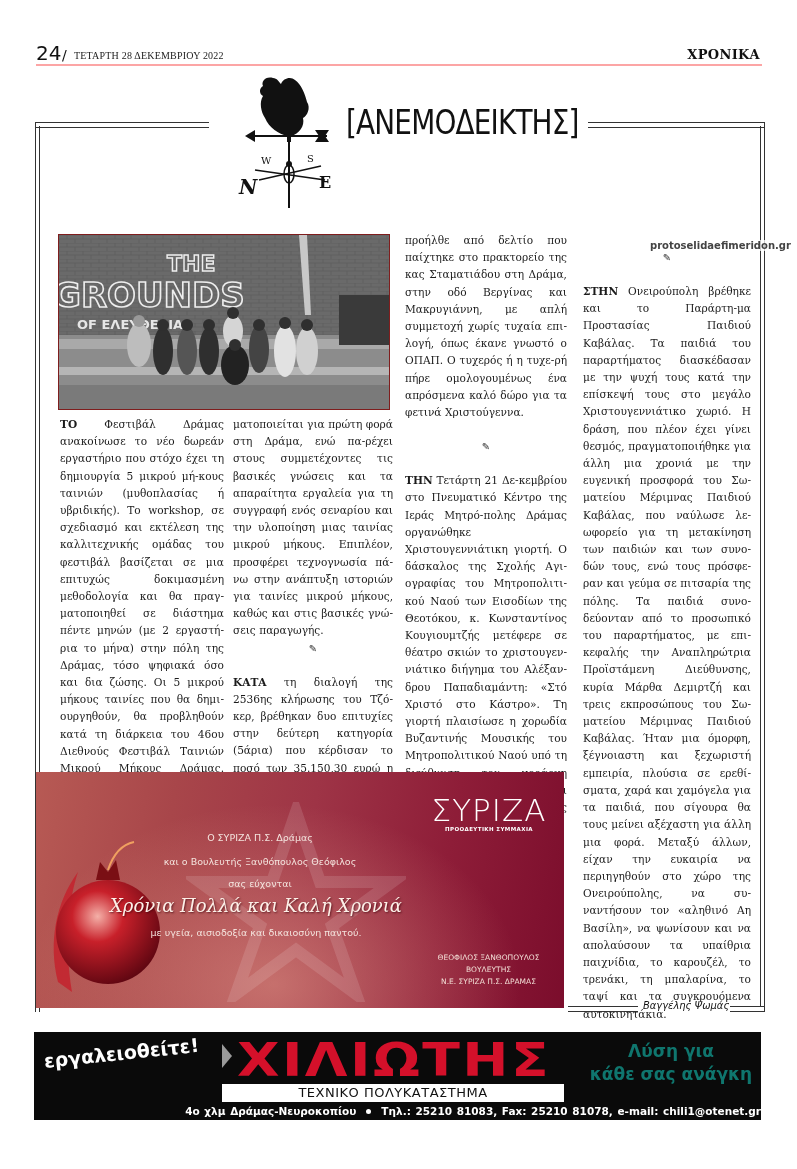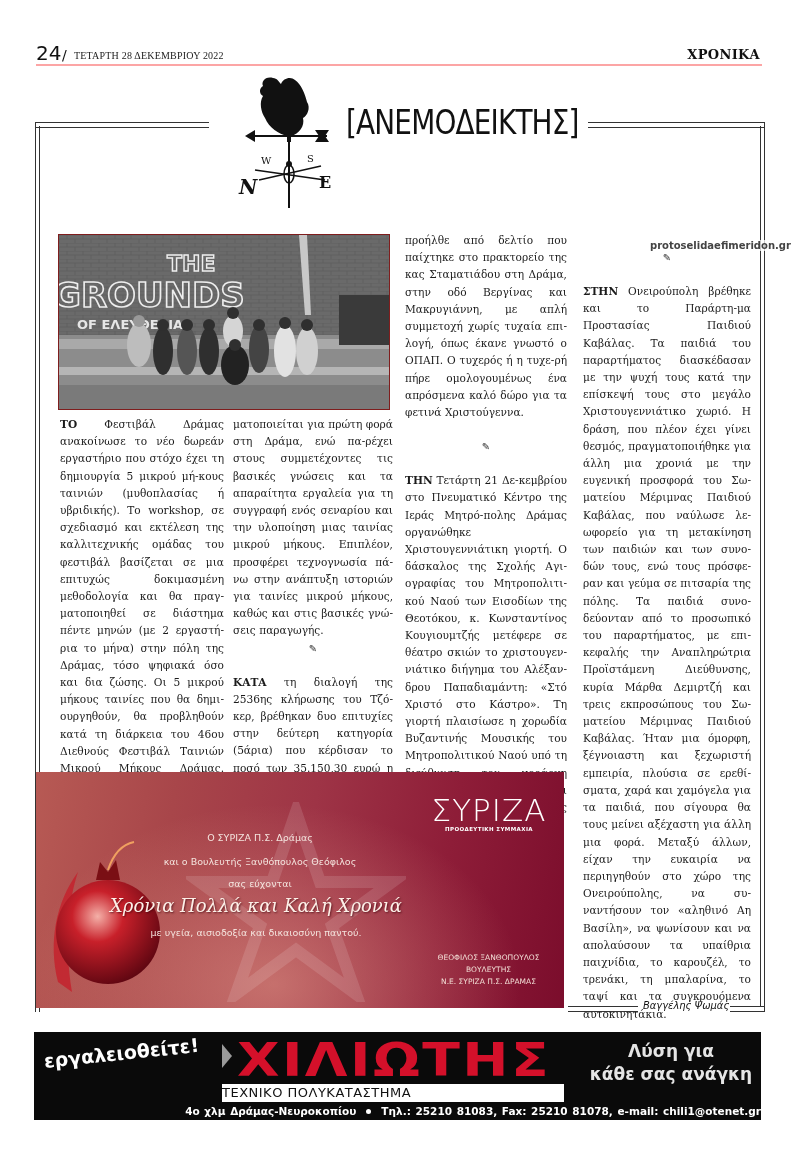--- a/index.html
+++ b/index.html
@@ -59,22 +59,22 @@
   .ad-l3 { top: 106px; left: -40px; }
   .ad-greeting { position: absolute; left: 0; top: 123px; width: 528px; text-align: center; margin-left: -44px; color: #fdf0e8; font-family: "DejaVu Serif", serif; font-style: italic; font-size: 18px; text-shadow: 1px 1px 2px rgba(60,0,10,0.7); }
   .ad-l4 { top: 155px; left: -44px; }
   .ad-sign { position: absolute; left: 380px; top: 180px; width: 145px; text-align: center; color: #f2ddd5; font-family: "DejaVu Sans", sans-serif; font-size: 7.5px; line-height: 12px; }
 
   
   .ad-hil { position: absolute; left: 34px; top: 1032px; width: 727px; height: 88px; background: #0a0a0a; overflow: hidden; }
   .hil-slogan-left { position: absolute; left: 10px; top: 18px; color: #fff; font-family: "DejaVu Sans", sans-serif; font-weight: bold; font-size: 19px; transform: rotate(-6deg); transform-origin: left center; }
   .hil-brand { position: absolute; left: 190px; top: 3px; width: 340px; height: 50px; text-align: center; color: #d4102a; font-family: "DejaVu Sans", sans-serif; font-weight: bold; font-size: 46px; line-height: 50px; letter-spacing: 2px; transform: scaleX(1.2); transform-origin: center; }
   .hil-arrow { position: absolute; left: 188px; top: 12px; width: 0; height: 0; border-top: 12px solid transparent; border-bottom: 12px solid transparent; border-left: 10px solid #9a9a9a; }
-  .hil-sub { position: absolute; left: 188px; top: 52px; width: 342px; height: 18px; background: #fff; color: #111; font-family: "DejaVu Sans", sans-serif; font-size: 13px; line-height: 18px; letter-spacing: 0.5px; }
-  .hil-slogan-right { position: absolute; left: 552px; top: 8px; width: 170px; text-align: center; color: #e5e5e5; font-family: "DejaVu Sans", sans-serif; font-weight: bold; font-size: 17px; line-height: 23px; }
+  .hil-sub { position: absolute; left: 188px; top: 52px; width: 342px; height: 18px; background: #fff; color: #111; text-align: center; font-family: "DejaVu Sans", sans-serif; font-size: 13px; line-height: 18px; letter-spacing: 0.5px; }
+  .hil-slogan-right { position: absolute; left: 552px; top: 8px; width: 170px; text-align: center; color: #0f766e; font-family: "DejaVu Sans", sans-serif; font-weight: bold; font-size: 17px; line-height: 23px; }
   .hil-contact { position: absolute; left: 0; top: 72px; width: 727px; text-align: right; color: #fff; font-family: "DejaVu Sans", sans-serif; font-weight: bold; font-size: 10.5px; line-height: 14px; word-spacing: 1px; }
   .hil-contact .dot { display: inline-block; width: 5px; height: 5px; border-radius: 50%; background: #fff; margin: 0 10px 1px 10px; vertical-align: middle; }
 </style>
 </head>
 <body>
 
 <div class="page-header">
   <span class="page-num">24</span>
   <span class="page-slash">/</span>
   <span class="page-date">ΤΕΤΑΡΤΗ 28 ΔΕΚΕΜΒΡΙΟΥ 2022</span>

